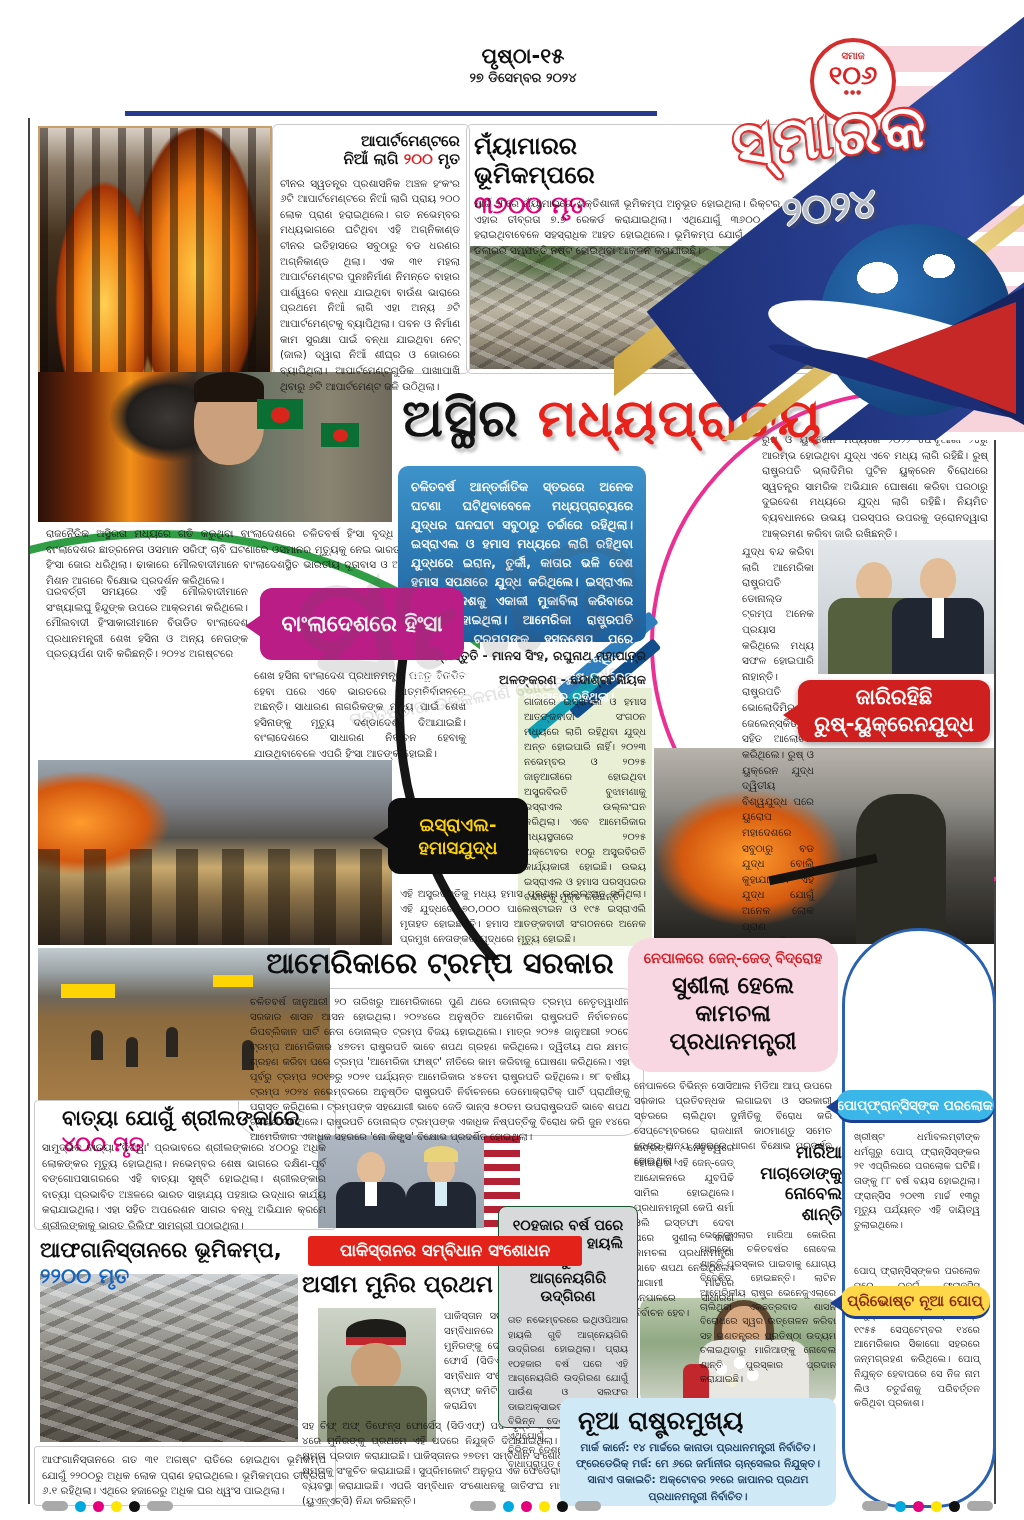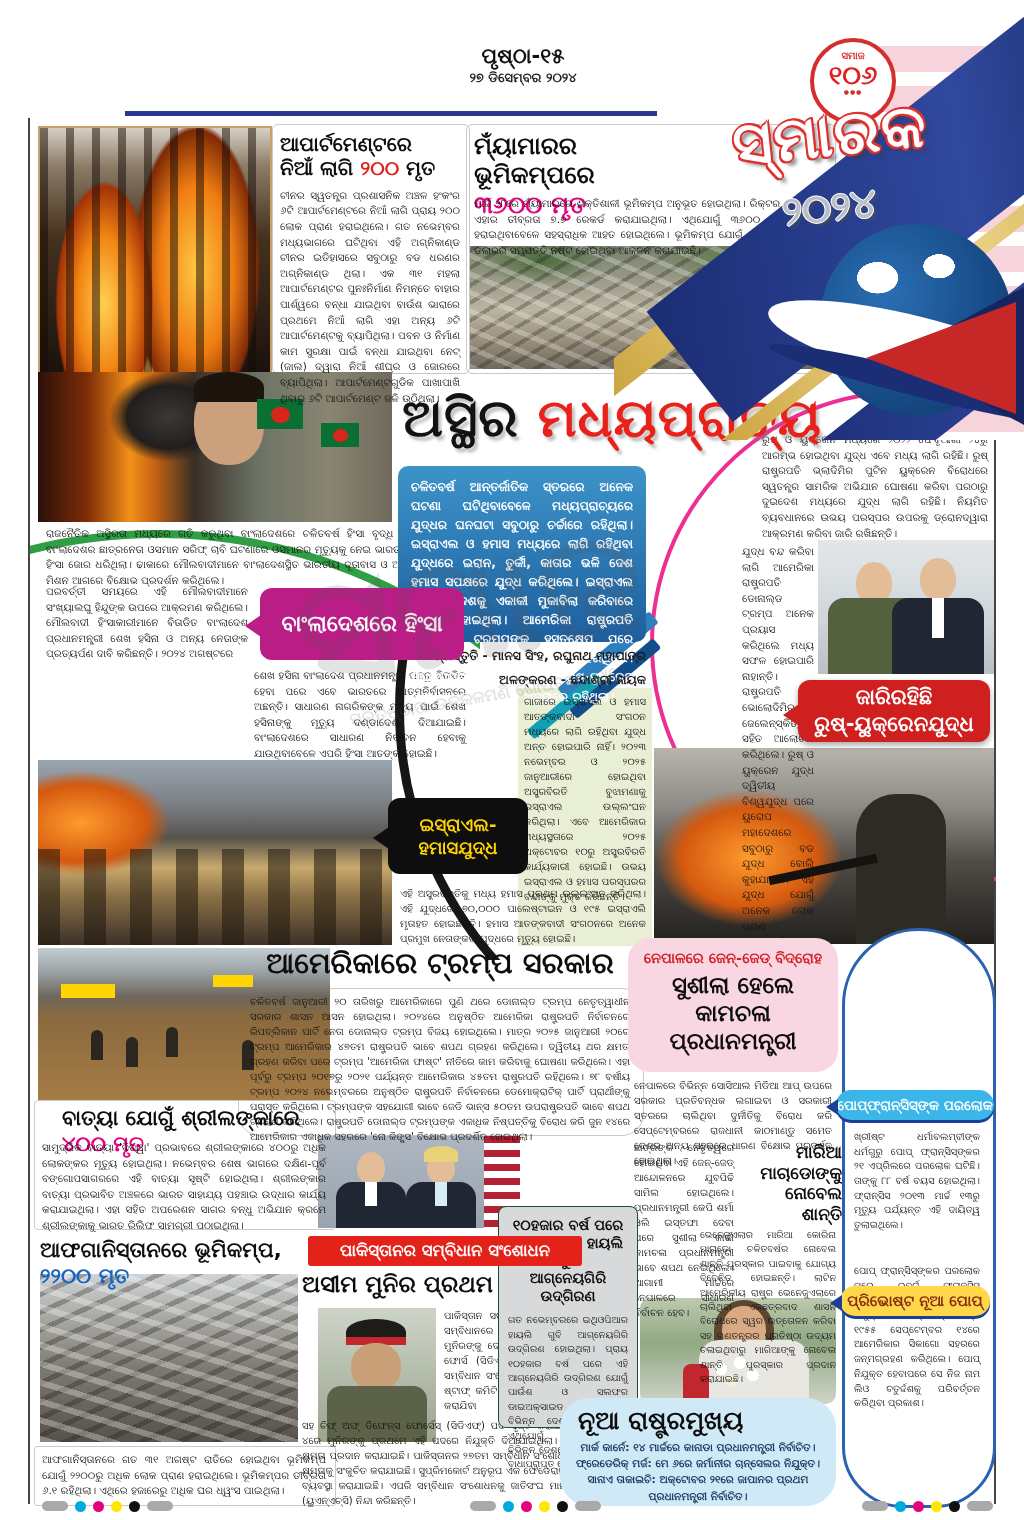--- a/index.html
+++ b/index.html
@@ -66,21 +66,21 @@
   .pinkcircwrap{left:628px;top:380px;width:368px;height:562px;overflow:hidden;z-index:0;pointer-events:none;}
   .pinkcirc{position:absolute;left:22px;top:10px;width:500px;height:500px;border:4px solid #ec2f93;border-radius:50%;}
   .blackcircwrap{left:385px;top:560px;width:292px;height:400px;overflow:hidden;z-index:2;pointer-events:none;}
   .blackcirc{position:absolute;left:10px;top:-235px;width:750px;height:750px;border:9px solid #161616;border-radius:50%;}
   .greencircwrap{left:30px;top:500px;width:450px;height:450px;overflow:hidden;z-index:1;pointer-events:none;}
   .greencirc{position:absolute;left:-400px;top:30px;width:1040px;height:1040px;border:8px solid #2f9e44;border-radius:50%;}
   .stripe{position:absolute;border-radius:3px;transform:rotate(-40deg);z-index:2;}
   .kickerstrip{background:#e32219;color:#fff;font-weight:800;font-size:16.5px;text-align:center;line-height:30px;border-radius:3px;z-index:3;}
   .pinknepal{background:#f8d7e2;border-radius:22px;z-index:2;}
   .graybox{background:#d7d9da;border:1px solid #14532d;border-radius:8px;z-index:2;}
-  .bluenews{background:#cfe9f7;border-radius:30px;z-index:2;}
+  .bluenews{background:#cfe9f7;border-radius:10px;z-index:2;}
   .rail{border:3px solid #2a62b0;border-radius:78px 78px 62px 62px;background:#fff;z-index:2;}
   .pill{position:absolute;border-radius:16px;font-weight:800;text-align:center;z-index:4;}
   .pill .pnotch{position:absolute;left:-10px;top:30%;width:0;height:0;border-top:8px solid transparent;border-bottom:8px solid transparent;border-right:12px solid #1b3f94;}
   .pill-cyan{background:#3bb6e8;color:#fff;box-shadow:0 3px 0 #1b3f94;font-size:13.5px;line-height:30px;}
   .pill-yel{background:#ffd84a;color:#8a2b10;box-shadow:0 3px 0 #1b3f94;font-size:15px;line-height:30px;}
   
   .h-sm{font-weight:800;color:#0d0d0d;line-height:1.22;}
   .red{color:#e02020;} .mag{color:#e5007d;} .blu{color:#1565c0;}
   .feathead{font-size:52px;font-weight:800;letter-spacing:1px;text-shadow:3px 4px 3px rgba(120,120,120,.45);white-space:nowrap;z-index:3;}
   .feathead .fb{color:#121212;} .feathead .fr{color:#e8221a;}
@@ -193,21 +193,21 @@
     <div class="navywedge"></div>
     <div class="redwedge"></div>
   </div>
 
   <div class="ph ph-fire1" style="left:38px;top:126px;width:230px;height:244px;">
       <i></i>
     </div>
 
   <div class="abs thinbox" style="left:272px;top:124px;width:196px;height:248px;"></div>
   <div class="abs" style="left:280px;top:132px;width:180px;z-index:2;">
-    <div class="h-sm" style="font-size:20px;">
+    <div class="h-sm" style="font-size:15px;text-align:right;">
       <span>ଆପାର୍ଟମେଣ୍ଟରେ</span><br>
       <span>ନିଆଁ ଲାଗି </span><span class="red">୨୦୦</span><span> ମୃତ</span>
     </div>
     <div class="jbody" style="margin-top:7px;">ଚୀନର ସ୍ୱତନ୍ତ୍ର ପ୍ରଶାସନିକ ଅଞ୍ଚଳ ହଂକଂର ୬ଟି ଆପାର୍ଟମେଣ୍ଟରେ ନିଆଁ ଲାଗି ପ୍ରାୟ ୨୦୦ ଲୋକ ପ୍ରାଣ ହରାଇଥିଲେ। ଗତ ନଭେମ୍ବର ମଧ୍ୟଭାଗରେ ଘଟିଥିବା ଏହି ଅଗ୍ନିକାଣ୍ଡ ଚୀନର ଇତିହାସରେ ସବୁଠାରୁ ବଡ ଧରଣର ଅଗ୍ନିକାଣ୍ଡ ଥିଲା। ଏକ ୩୧ ମହଲା ଆପାର୍ଟମେଣ୍ଟର ପୁନଃନିର୍ମାଣ ନିମନ୍ତେ ବାହାର ପାର୍ଶ୍ୱରେ ବନ୍ଧା ଯାଇଥିବା ବାଉଁଶ ଭାରାରେ ପ୍ରଥମେ ନିଆଁ ଲାଗି ଏହା ଅନ୍ୟ ୬ଟି ଆପାର୍ଟମେଣ୍ଟକୁ ବ୍ୟାପିଥିଲା। ପବନ ଓ ନିର୍ମାଣ କାମ ସୁରକ୍ଷା ପାଇଁ ବନ୍ଧା ଯାଇଥିବା ନେଟ୍ (ଜାଲ) ଦ୍ୱାରା ନିଆଁ ଶୀଘ୍ର ଓ ଜୋରରେ ବ୍ୟାପିଥିଲା। ଆପାର୍ଟମେଣ୍ଟଗୁଡିକ ପାଖାପାଖି ଥିବାରୁ ୬ଟି ଆପାର୍ଟମେଣ୍ଟ ଜଳି ଉଠିଥିଲା।</div>
   </div>
 
   <div class="abs thinbox" style="left:466px;top:124px;width:368px;height:248px;"></div>
   <div class="abs" style="left:474px;top:132px;width:200px;z-index:2;">
     <div class="h-sm" style="font-size:24px;">
       <span>ମ୍ୟାଁମାରର ଭୂମିକମ୍ପରେ</span><br>

